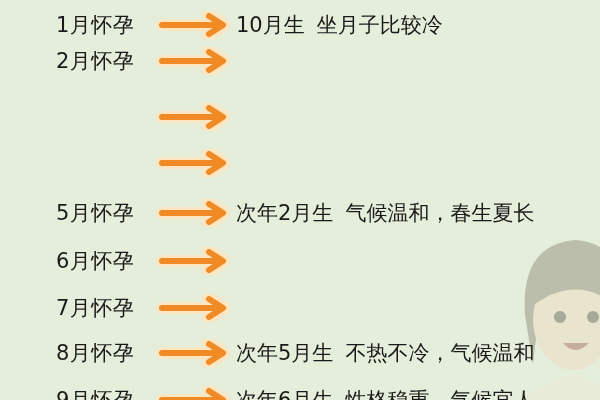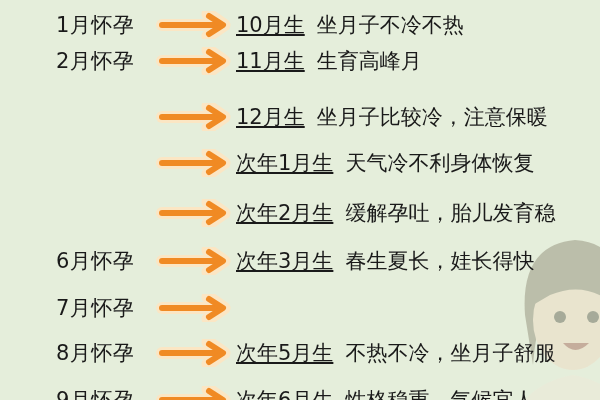--- a/index.html
+++ b/index.html
@@ -20,21 +20,21 @@
     position: absolute; left: 20px; font-size: 21px; color: #1a1a1a;
     white-space: nowrap; letter-spacing: 0.5px;
   }
   .arrow {
     position: absolute; left: 120px; top: 6px; width: 76px; height: 28px;
   }
   .result {
     position: absolute; left: 200px; font-size: 21px; color: #1a1a1a;
     white-space: nowrap;
   }
-  .birth { margin-right: 12px; text-decoration: underline; }
+  .birth { margin-right: 12px; }
 </style>
 </head>
 <body>
 
 <svg class="bg-figure" viewBox="0 0 130 220">
   <path d="M20 90 Q15 20 70 15 Q125 18 118 95 L112 140 Q95 100 100 70 Q70 60 40 75 Q30 110 28 140 Z" fill="#8a8670"></path>
   <ellipse cx="68" cy="95" rx="40" ry="50" fill="#efd9c0"></ellipse>
   <path d="M28 80 Q40 40 75 40 Q105 42 110 80 Q80 55 45 70 Z" fill="#8a8670"></path>
   <circle cx="55" cy="92" r="6" fill="#5a5a4a"></circle>
   <circle cx="88" cy="92" r="6" fill="#5a5a4a"></circle>
@@ -45,99 +45,88 @@
 <div id="rows-container">
     <div class="row" style="top: 5px;">
     <span class="month">1月怀孕</span>
     <svg class="arrow" viewBox="0 0 76 28">
       <path d="M6 14 H60" stroke="#fbe6c4" stroke-width="12" stroke-linecap="round"></path>
       <path d="M52 3 L68 14 L52 25" fill="none" stroke="#fbe6c4" stroke-width="13" stroke-linecap="round" stroke-linejoin="round"></path>
       <path d="M6 14 H62" stroke="#f08a24" stroke-width="6" stroke-linecap="round"></path>
       <path d="M53 5 L67 14 L53 23" fill="none" stroke="#f08a24" stroke-width="6" stroke-linecap="round" stroke-linejoin="round"></path>
     </svg>
     <span class="result">
-      <span class="birth">10月生</span><span class="note">坐月子不冷不热</span>
+      <span class="birth">10月生</span><span class="note">坐月子比较冷</span>
     </span>
   </div>
     <div class="row" style="top: 41px; padding-left: 28px;">
     <span class="month">2月怀孕</span>
     <svg class="arrow" viewBox="0 0 76 28">
       <path d="M6 14 H60" stroke="#fbe6c4" stroke-width="12" stroke-linecap="round"></path>
       <path d="M52 3 L68 14 L52 25" fill="none" stroke="#fbe6c4" stroke-width="13" stroke-linecap="round" stroke-linejoin="round"></path>
       <path d="M6 14 H62" stroke="#f08a24" stroke-width="6" stroke-linecap="round"></path>
       <path d="M53 5 L67 14 L53 23" fill="none" stroke="#f08a24" stroke-width="6" stroke-linecap="round" stroke-linejoin="round"></path>
     </svg>
-    <span class="result">
-      <span class="birth">11月生</span><span class="note">生育高峰月</span>
-    </span>
   </div>
     <div class="row" style="top: 97px;">
     <svg class="arrow" viewBox="0 0 76 28">
       <path d="M6 14 H60" stroke="#fbe6c4" stroke-width="12" stroke-linecap="round"></path>
       <path d="M52 3 L68 14 L52 25" fill="none" stroke="#fbe6c4" stroke-width="13" stroke-linecap="round" stroke-linejoin="round"></path>
       <path d="M6 14 H62" stroke="#f08a24" stroke-width="6" stroke-linecap="round"></path>
       <path d="M53 5 L67 14 L53 23" fill="none" stroke="#f08a24" stroke-width="6" stroke-linecap="round" stroke-linejoin="round"></path>
     </svg>
-    <span class="result">
-      <span class="birth">12月生</span><span class="note">坐月子比较冷，注意保暖</span>
-    </span>
   </div>
     <div class="row" style="top: 143px;">
     <svg class="arrow" viewBox="0 0 76 28">
       <path d="M6 14 H60" stroke="#fbe6c4" stroke-width="12" stroke-linecap="round"></path>
       <path d="M52 3 L68 14 L52 25" fill="none" stroke="#fbe6c4" stroke-width="13" stroke-linecap="round" stroke-linejoin="round"></path>
       <path d="M6 14 H62" stroke="#f08a24" stroke-width="6" stroke-linecap="round"></path>
       <path d="M53 5 L67 14 L53 23" fill="none" stroke="#f08a24" stroke-width="6" stroke-linecap="round" stroke-linejoin="round"></path>
     </svg>
-    <span class="result">
-      <span class="birth">次年1月生</span><span class="note">天气冷不利身体恢复</span>
-    </span>
   </div>
     <div class="row" style="top: 193px;">
+    <span class="month">5月怀孕</span>
     <svg class="arrow" viewBox="0 0 76 28">
       <path d="M6 14 H60" stroke="#fbe6c4" stroke-width="12" stroke-linecap="round"></path>
       <path d="M52 3 L68 14 L52 25" fill="none" stroke="#fbe6c4" stroke-width="13" stroke-linecap="round" stroke-linejoin="round"></path>
       <path d="M6 14 H62" stroke="#f08a24" stroke-width="6" stroke-linecap="round"></path>
       <path d="M53 5 L67 14 L53 23" fill="none" stroke="#f08a24" stroke-width="6" stroke-linecap="round" stroke-linejoin="round"></path>
     </svg>
     <span class="result">
-      <span class="birth">次年2月生</span><span class="note">缓解孕吐，胎儿发育稳</span>
+      <span class="birth">次年2月生</span><span class="note">气候温和，春生夏长</span>
     </span>
   </div>
     <div class="row" style="top: 241px;">
     <span class="month">6月怀孕</span>
     <svg class="arrow" viewBox="0 0 76 28">
       <path d="M6 14 H60" stroke="#fbe6c4" stroke-width="12" stroke-linecap="round"></path>
       <path d="M52 3 L68 14 L52 25" fill="none" stroke="#fbe6c4" stroke-width="13" stroke-linecap="round" stroke-linejoin="round"></path>
       <path d="M6 14 H62" stroke="#f08a24" stroke-width="6" stroke-linecap="round"></path>
       <path d="M53 5 L67 14 L53 23" fill="none" stroke="#f08a24" stroke-width="6" stroke-linecap="round" stroke-linejoin="round"></path>
     </svg>
-    <span class="result">
-      <span class="birth">次年3月生</span><span class="note">春生夏长，娃长得快</span>
-    </span>
   </div>
     <div class="row" style="top: 288px;">
     <span class="month">7月怀孕</span>
     <svg class="arrow" viewBox="0 0 76 28">
       <path d="M6 14 H60" stroke="#fbe6c4" stroke-width="12" stroke-linecap="round"></path>
       <path d="M52 3 L68 14 L52 25" fill="none" stroke="#fbe6c4" stroke-width="13" stroke-linecap="round" stroke-linejoin="round"></path>
       <path d="M6 14 H62" stroke="#f08a24" stroke-width="6" stroke-linecap="round"></path>
       <path d="M53 5 L67 14 L53 23" fill="none" stroke="#f08a24" stroke-width="6" stroke-linecap="round" stroke-linejoin="round"></path>
     </svg>
   </div>
     <div class="row" style="top: 333px; text-align: right;">
     <span class="month">8月怀孕</span>
     <svg class="arrow" viewBox="0 0 76 28">
       <path d="M6 14 H60" stroke="#fbe6c4" stroke-width="12" stroke-linecap="round"></path>
       <path d="M52 3 L68 14 L52 25" fill="none" stroke="#fbe6c4" stroke-width="13" stroke-linecap="round" stroke-linejoin="round"></path>
       <path d="M6 14 H62" stroke="#f08a24" stroke-width="6" stroke-linecap="round"></path>
       <path d="M53 5 L67 14 L53 23" fill="none" stroke="#f08a24" stroke-width="6" stroke-linecap="round" stroke-linejoin="round"></path>
     </svg>
     <span class="result">
-      <span class="birth">次年5月生</span><span class="note">不热不冷，坐月子舒服</span>
+      <span class="birth">次年5月生</span><span class="note">不热不冷，气候温和</span>
     </span>
   </div>
     <div class="row" style="top: 380px;">
     <span class="month">9月怀孕</span>
     <svg class="arrow" viewBox="0 0 76 28">
       <path d="M6 14 H60" stroke="#fbe6c4" stroke-width="12" stroke-linecap="round"></path>
       <path d="M52 3 L68 14 L52 25" fill="none" stroke="#fbe6c4" stroke-width="13" stroke-linecap="round" stroke-linejoin="round"></path>
       <path d="M6 14 H62" stroke="#f08a24" stroke-width="6" stroke-linecap="round"></path>
       <path d="M53 5 L67 14 L53 23" fill="none" stroke="#f08a24" stroke-width="6" stroke-linecap="round" stroke-linejoin="round"></path>
     </svg>

